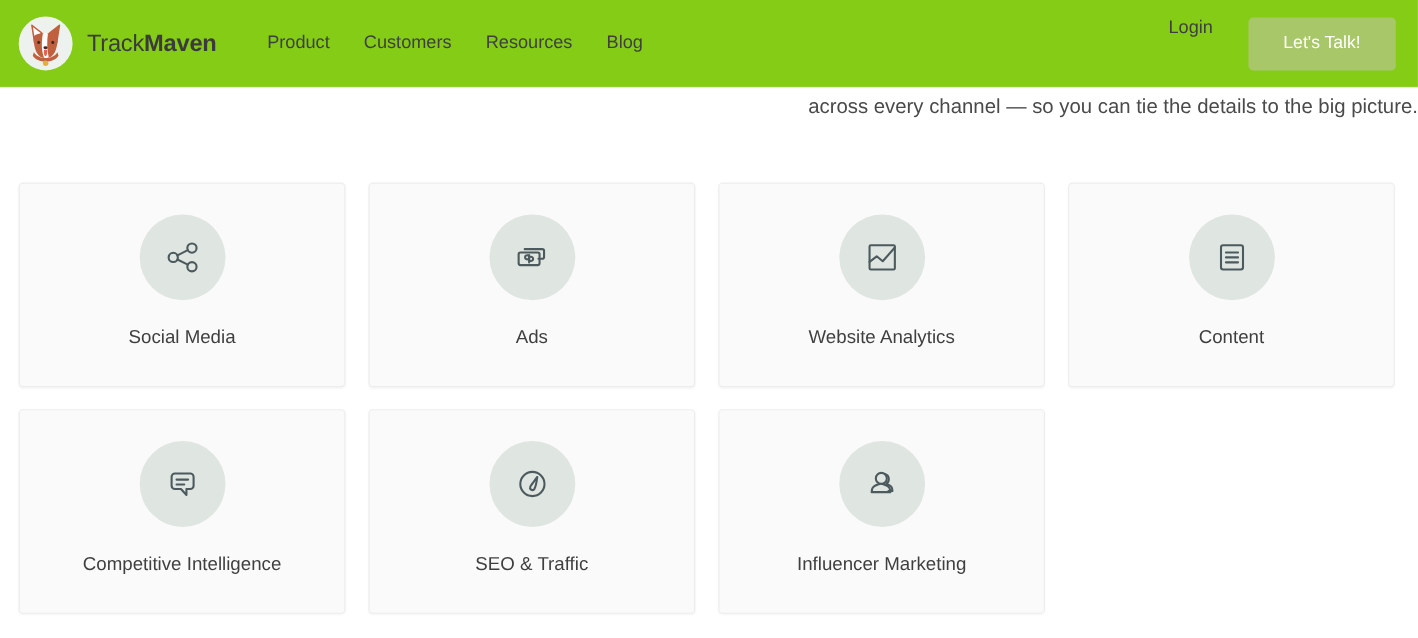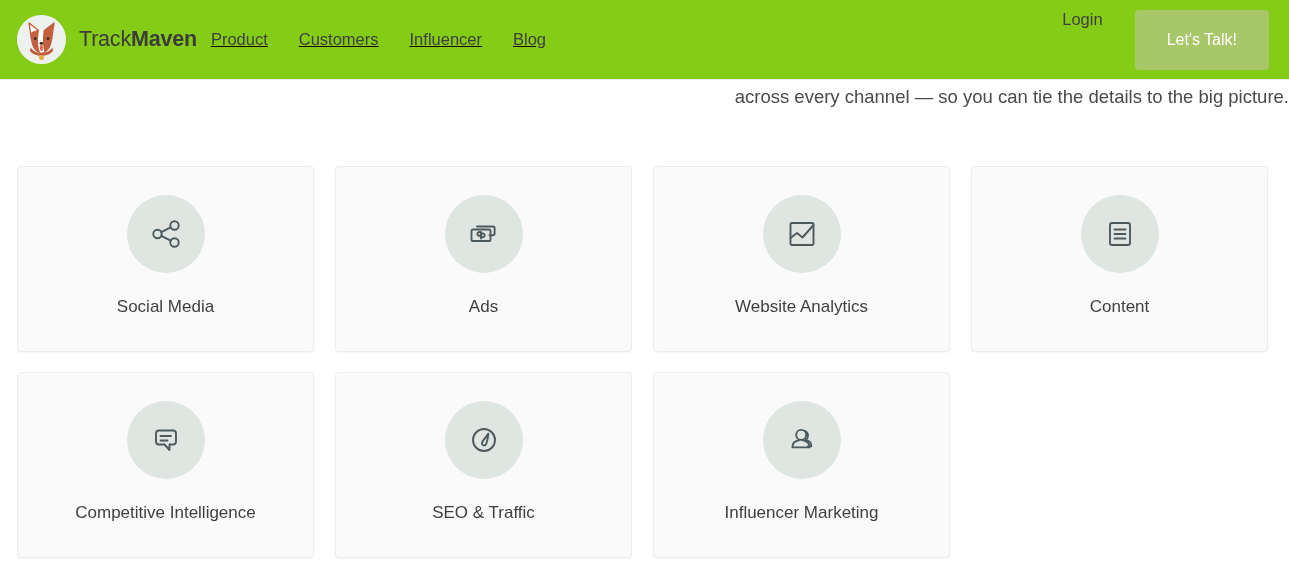--- a/index.html
+++ b/index.html
@@ -44,23 +44,22 @@
     font-size: 21.5px;
     color: #3b3b3b;
     letter-spacing: -0.2px;
     white-space: nowrap;
   }
   .brand-wordmark .bold { font-weight: bold; }
 
   .main-nav {
     display: flex;
     align-items: flex-end;
-    margin-left: 14px;
+    margin-left: 46px;
     gap: 31px;
-    text-decoration: underline;
   }
 
   .nav-link {
     font-size: 16.5px;
     color: #3f3f3f;
     text-decoration: none;
     white-space: nowrap;
     cursor: pointer;
   }
 
@@ -79,21 +78,21 @@
     padding-right: 6px;
   }
 
   .cta-button {
     background: #a7c769;
     color: #ffffff;
     border: none;
     border-radius: 4px;
     font-size: 16px;
     font-family: inherit;
-    height: 60px;
+    height: 48px;
     padding: 0 32px;
     cursor: pointer;
     white-space: nowrap;
   }
 
   
   .intro-wrap {
     width: 100%;
     text-align: right;
     padding-top: 3px;
@@ -185,21 +184,21 @@
       <path d="M13.8 32.5 C17.5 39.5 31.5 39.5 35.2 32.5 L36.2 35.6 C32.4 42.6 16.6 42.6 12.8 35.6 Z" fill="#c0603f"></path>
 
       <circle cx="24.5" cy="42.4" r="2.5" fill="#e8ae3c"></circle>
     </svg>
     <span class="brand-wordmark"><span>Track</span><span class="bold">Maven</span></span>
   </a>
 
   <nav class="main-nav">
     <a class="nav-link" href="#">Product</a>
     <a class="nav-link" href="#">Customers</a>
-    <a class="nav-link" href="#">Influencer</a>
+    <a class="nav-link" href="#">Resources</a>
     <a class="nav-link" href="#">Blog</a>
   </nav>
 
   <div class="header-right">
     <a class="login-link" href="#">Login</a>
     <button class="cta-button">Let's Talk!</button>
   </div>
 </header>
 
 <div class="intro-wrap">

